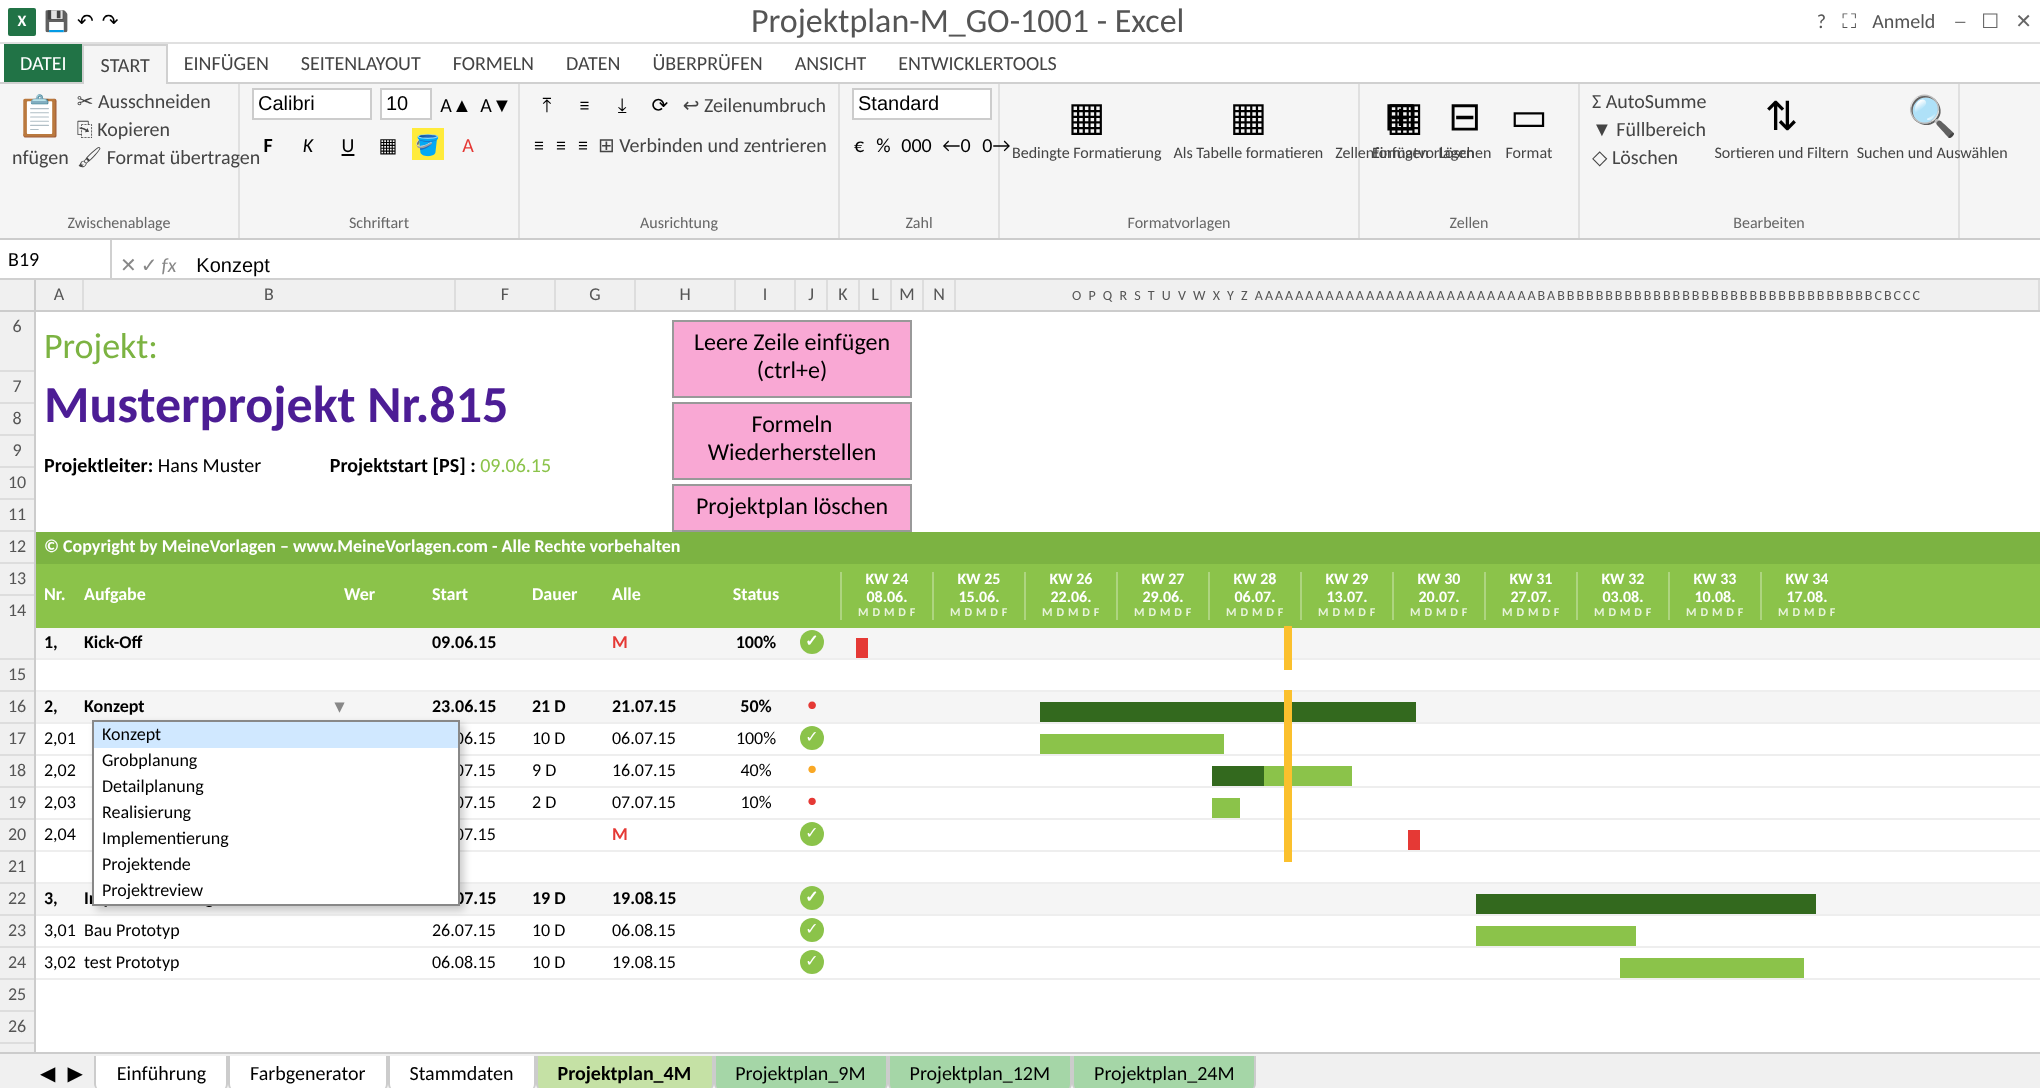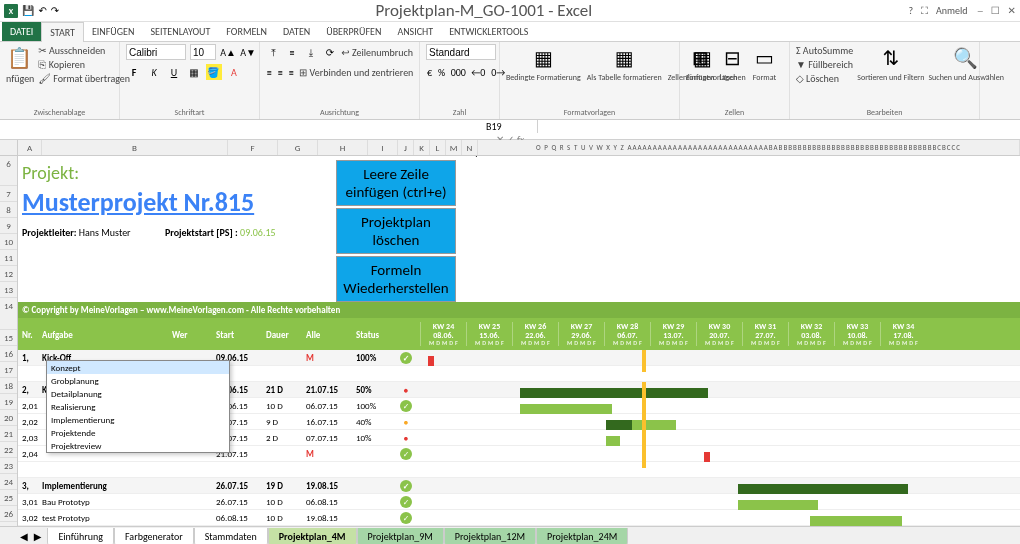--- a/index.html
+++ b/index.html
@@ -25,58 +25,58 @@
     .ribbon-group { border-right: 1px solid #e0e0e0; padding: 2px 6px; display: flex; flex-direction: column; justify-content: space-between; }
     .ribbon-group-label { font-size: 8px; color: #666; text-align: center; margin-top: auto; padding-top: 2px; }
     .ribbon-btn-row { display: flex; gap: 4px; align-items: center; }
     .ribbon-txt { font-size: 10px; color: #444; white-space: nowrap; }
     .ribbon-big-icon { width: 28px; height: 28px; display: inline-flex; align-items: center; justify-content: center; font-size: 20px; }
     .font-select { width: 60px; height: 16px; border: 1px solid #ccc; font-size: 10px; padding: 0 2px; background: #fff; }
     .size-select { width: 26px; height: 16px; border: 1px solid #ccc; font-size: 10px; padding: 0 2px; background: #fff; }
     .tiny-btn { width: 16px; height: 16px; border: 1px solid transparent; background: transparent; font-size: 10px; display: inline-flex; align-items: center; justify-content: center; cursor: pointer; }
     
     
-    .formula-bar { height: 20px; display: flex; align-items: center; border-bottom: 1px solid #d0d0d0; background: #fff; flex-direction: column; }
+    .formula-bar { height: 20px; display: flex; align-items: flex-end; border-bottom: 1px solid #d0d0d0; background: #fff; }
     .name-box { width: 56px; height: 100%; border-right: 1px solid #d0d0d0; padding: 0 4px; font-size: 10px; display: flex; align-items: center; }
     .fx-icons { display: flex; gap: 2px; padding: 0 4px; font-size: 10px; color: #888; }
     .formula-input { flex: 1; border: none; outline: none; font-size: 10px; padding-left: 6px; }
     
     
     .col-headers { height: 16px; display: flex; background: #f0f0f0; border-bottom: 1px solid #ccc; margin-left: 18px; }
     .col-hdr { border-right: 1px solid #ddd; text-align: center; font-size: 9px; color: #555; line-height: 16px; overflow: hidden; white-space: nowrap; }
     .corner { width: 18px; height: 16px; background: #f0f0f0; border-right: 1px solid #ccc; border-bottom: 1px solid #ccc; position: absolute; }
     
     
     .workarea { position: relative; height: 370px; overflow: hidden; }
     .rows-wrap { display: flex; }
     .row-headers { width: 18px; background: #f0f0f0; border-right: 1px solid #ccc; }
     .row-hdr { height: 16px; text-align: center; font-size: 9px; color: #555; line-height: 16px; border-bottom: 1px solid #ddd; }
     
     
     .sheet-content { flex: 1; position: relative; }
     .proj-header { display: flex; }
     .proj-left { width: 318px; padding: 6px 4px; }
     .proj-title1 { color: #7cb342; font-size: 18px; font-weight: 300; }
-    .proj-title2 { color: #3b82f6; font-size: 26px; font-weight: bold; margin-top: 2px; text-decoration: underline; }
+    .proj-title2 { color: #4c1d95; font-size: 26px; font-weight: bold; margin-top: 2px; }
     .proj-meta { font-size: 10px; margin-top: 8px; }
     .proj-right { width: 120px; display: flex; flex-direction: column; gap: 2px; padding-top: 4px; }
-    .side-btn { border: 1px solid #999; background: #0ea5e9; padding: 4px 6px; font-size: 15px; text-align: center; cursor: pointer; line-height: 1.2; }
+    .side-btn { border: 1px solid #999; background: #f9a8d4; padding: 4px 6px; font-size: 12px; text-align: center; cursor: pointer; line-height: 1.2; }
     
     
     .copyright { background: #7cb342; color: #fff; font-size: 9px; font-weight: bold; padding: 2px 4px; height: 16px; line-height: 12px; }
     
     
     .tbl-hdr { background: #8bc34a; color: #fff; font-size: 9px; font-weight: bold; display: flex; height: 32px; align-items: center; }
     .c-nr { width: 24px; padding-left: 4px; }
     .c-task { width: 130px; }
     .c-who { width: 44px; }
     .c-start { width: 50px; }
     .c-dur { width: 40px; }
     .c-end { width: 50px; }
-    .c-stat { width: 44px; }
+    .c-stat { width: 44px; text-align: center; }
     .c-check { width: 20px; }
     .kw-col { width: 46px; text-align: center; font-size: 8px; line-height: 1.1; border-left: 1px solid rgba(255,255,255,0.3); }
     .kw-col .mdmdf { font-size: 6px; letter-spacing: 0.3px; opacity: 0.8; }
     
     
     .data-row { display: flex; height: 16px; align-items: center; font-size: 9px; border-bottom: 1px solid #eee; }
     .data-row.phase { font-weight: bold; background: #f5f5f5; }
     .check { width: 12px; height: 12px; border-radius: 50%; display: inline-flex; align-items: center; justify-content: center; font-size: 8px; }
     .check.green { background: #8bc34a; color: #fff; }
     .check.red { color: #e53935; }
@@ -299,22 +299,22 @@
           <div class="proj-title2">Musterprojekt Nr.815</div>
           <div class="proj-meta">
             <b><span>Projektleiter:</span></b>
             <span>Hans Muster</span>
             <span style="margin-left:32px;"><b><span>Projektstart [PS] :</span></b></span>
             <span style="color:#8bc34a;">09.06.15</span>
           </div>
         </div>
         <div class="proj-right">
           <div class="side-btn">Leere Zeile einfügen (ctrl+e)</div>
+          <div class="side-btn">Formeln Wiederherstellen</div>
           <div class="side-btn">Projektplan löschen</div>
-          <div class="side-btn">Formeln Wiederherstellen</div>
         </div>
       </div>
 
       <div class="copyright">© Copyright by MeineVorlagen – www.MeineVorlagen.com - Alle Rechte vorbehalten</div>
 
       <div class="tbl-hdr">
         <div class="c-nr">Nr.</div>
         <div class="c-task">Aufgabe</div>
         <div class="c-who">Wer</div>
         <div class="c-start">Start</div>

